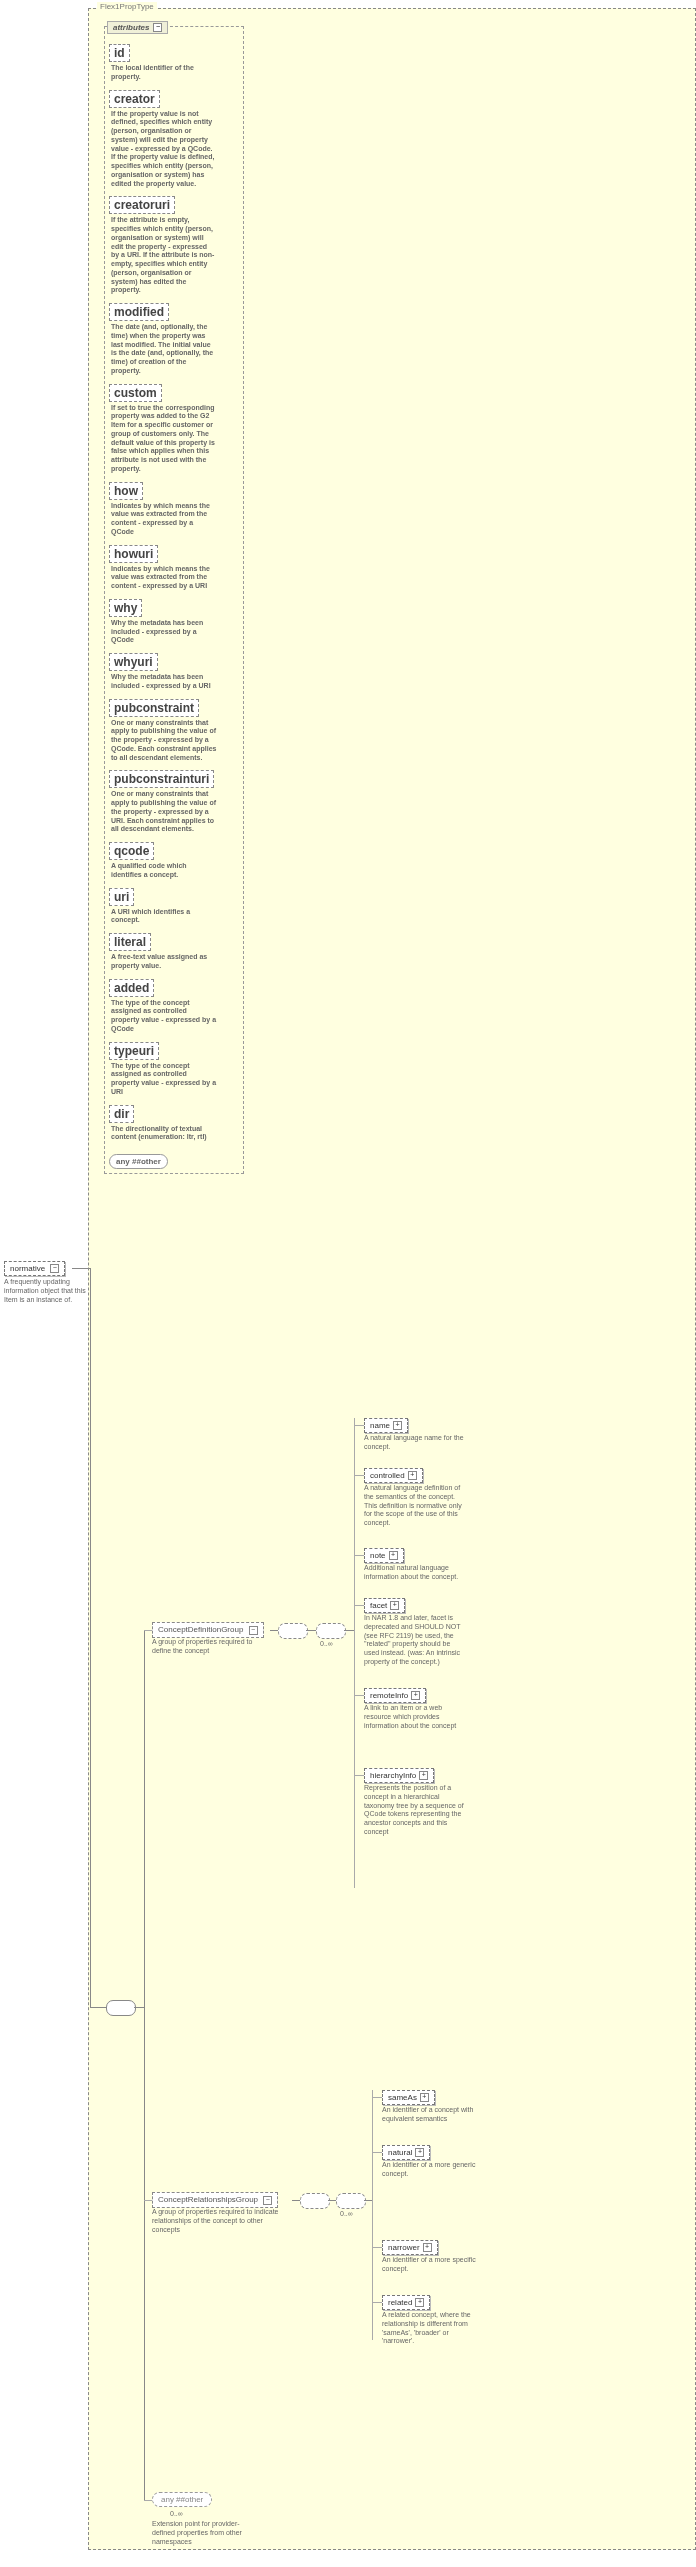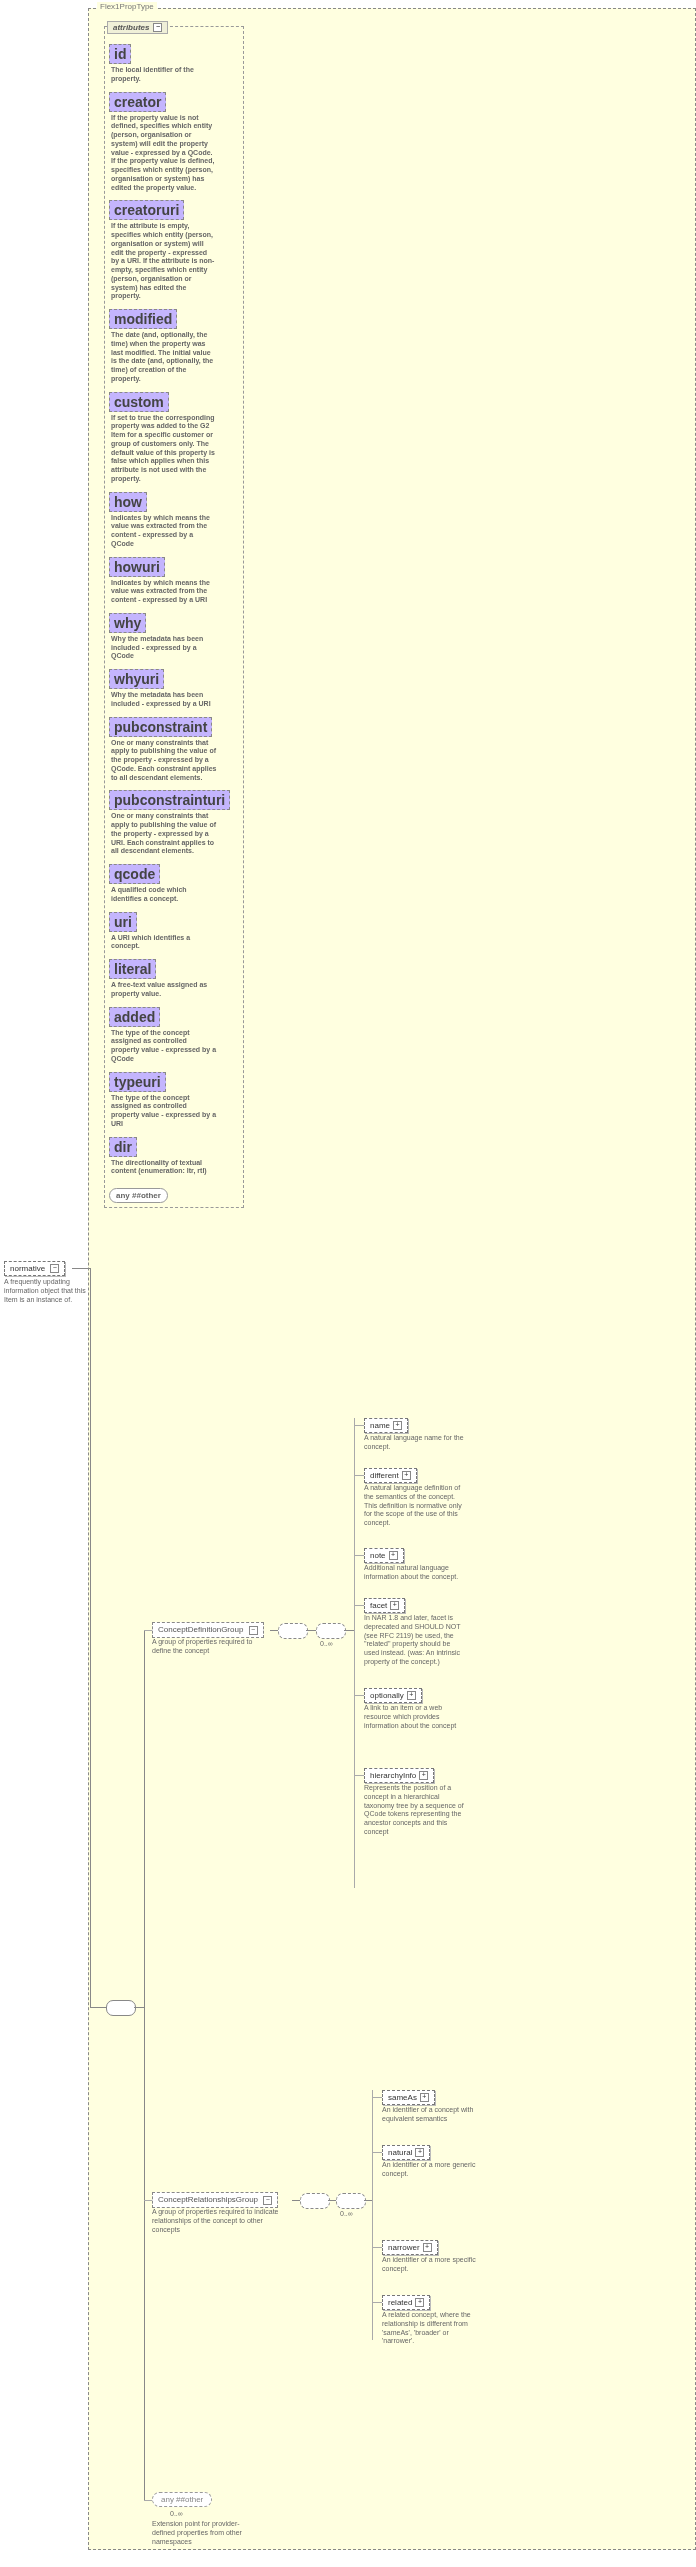--- a/index.html
+++ b/index.html
@@ -58,24 +58,24 @@
     text-align: center;
     margin-left: 4px;
   }
   .attr-item {
     margin-bottom: 8px;
     width: 110px;
   }
   .attr-name {
     border: 1px dashed #888;
     padding: 1px 4px;
-    background: #c4b5fd;
+    background: #ffffff;
     display: inline-block;
     color: #444;
-    font-size: 14px;
+    font-size: 12px;
   }
   .attr-desc {
     color: #666;
     font-size: 7px;
     padding: 2px 2px 0 2px;
     line-height: 1.25;
   }
   .anyother {
     border: 1px solid #999;
     border-radius: 8px;
@@ -265,30 +265,30 @@
   <div class="any-rounded" style="left:152px; top:2492px;">
     <span>any ##other</span>
   </div>
   <div class="cardinality" style="left:170px; top:2510px;">0..∞</div>
   <div class="node-desc" style="left:152px; top:2520px; width:110px;">Extension point for provider-defined properties from other namespaces</div>
 
 <div class="hline dline" style="left: 354px; top: 1425px; width: 10px;"></div>
     <div class="node-el opt" style="left: 364px; top: 1418px;"><span>name</span><span class="plus">+</span></div>
     <div class="node-desc" style="left: 364px; top: 1434px; width: 100px;">A natural language name for the concept.</div>
     <div class="hline dline" style="left: 354px; top: 1475px; width: 10px;"></div>
-    <div class="node-el opt" style="left: 364px; top: 1468px;"><span>different</span><span class="plus">+</span></div>
+    <div class="node-el opt" style="left: 364px; top: 1468px;"><span>controlled</span><span class="plus">+</span></div>
     <div class="node-desc" style="left: 364px; top: 1484px; width: 100px;">A natural language definition of the semantics of the concept. This definition is normative only for the scope of the use of this concept.</div>
     <div class="hline dline" style="left: 354px; top: 1555px; width: 10px;"></div>
     <div class="node-el opt" style="left: 364px; top: 1548px;"><span>note</span><span class="plus">+</span></div>
     <div class="node-desc" style="left: 364px; top: 1564px; width: 100px;">Additional natural language information about the concept.</div>
     <div class="hline dline" style="left: 354px; top: 1605px; width: 10px;"></div>
     <div class="node-el opt" style="left: 364px; top: 1598px;"><span>facet</span><span class="plus">+</span></div>
     <div class="node-desc" style="left: 364px; top: 1614px; width: 100px;">In NAR 1.8 and later, facet is deprecated and SHOULD NOT (see RFC 2119) be used, the "related" property should be used instead. (was: An intrinsic property of the concept.)</div>
     <div class="hline dline" style="left: 354px; top: 1695px; width: 10px;"></div>
-    <div class="node-el opt" style="left: 364px; top: 1688px;"><span>optionally</span><span class="plus">+</span></div>
+    <div class="node-el opt" style="left: 364px; top: 1688px;"><span>remoteInfo</span><span class="plus">+</span></div>
     <div class="node-desc" style="left: 364px; top: 1704px; width: 100px;">A link to an item or a web resource which provides information about the concept</div>
     <div class="hline dline" style="left: 354px; top: 1775px; width: 10px;"></div>
     <div class="node-el opt" style="left: 364px; top: 1768px;"><span>hierarchyInfo</span><span class="plus">+</span></div>
     <div class="node-desc" style="left: 364px; top: 1784px; width: 100px;">Represents the position of a concept in a hierarchical taxonomy tree by a sequence of QCode tokens representing the ancestor concepts and this concept</div>
     <div class="hline dline" style="left: 372px; top: 2097px; width: 10px;"></div>
     <div class="node-el opt" style="left: 382px; top: 2090px;"><span>sameAs</span><span class="plus">+</span></div>
     <div class="node-desc" style="left: 382px; top: 2106px; width: 100px;">An identifier of a concept with equivalent semantics</div>
     <div class="hline dline" style="left: 372px; top: 2152px; width: 10px;"></div>
     <div class="node-el opt" style="left: 382px; top: 2145px;"><span>natural</span><span class="plus">+</span></div>
     <div class="node-desc" style="left: 382px; top: 2161px; width: 100px;">An identifier of a more generic concept.</div>

